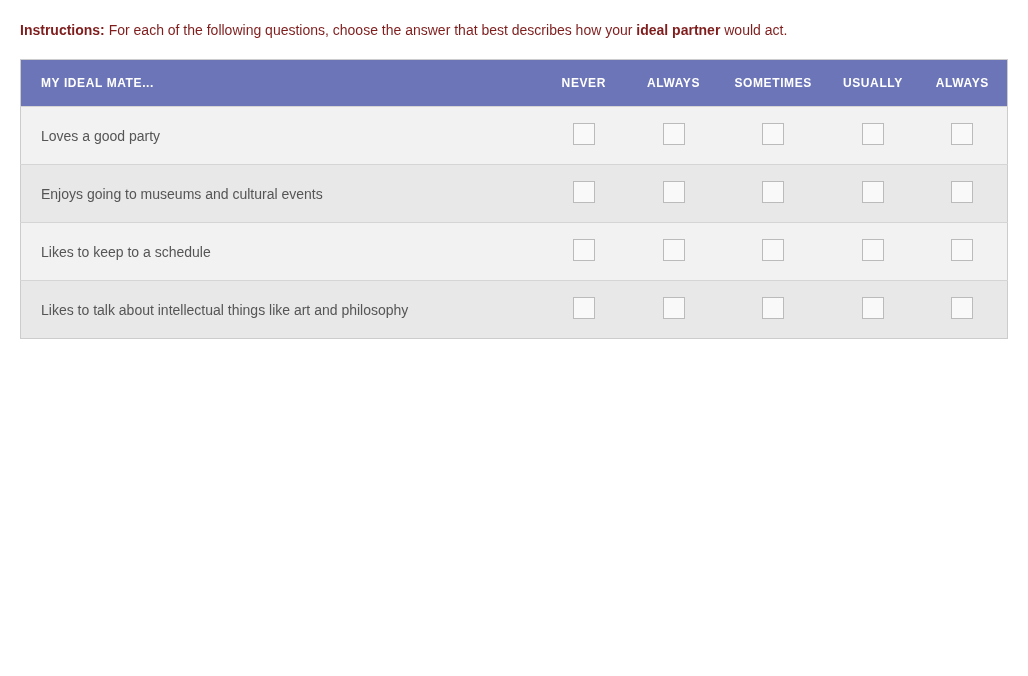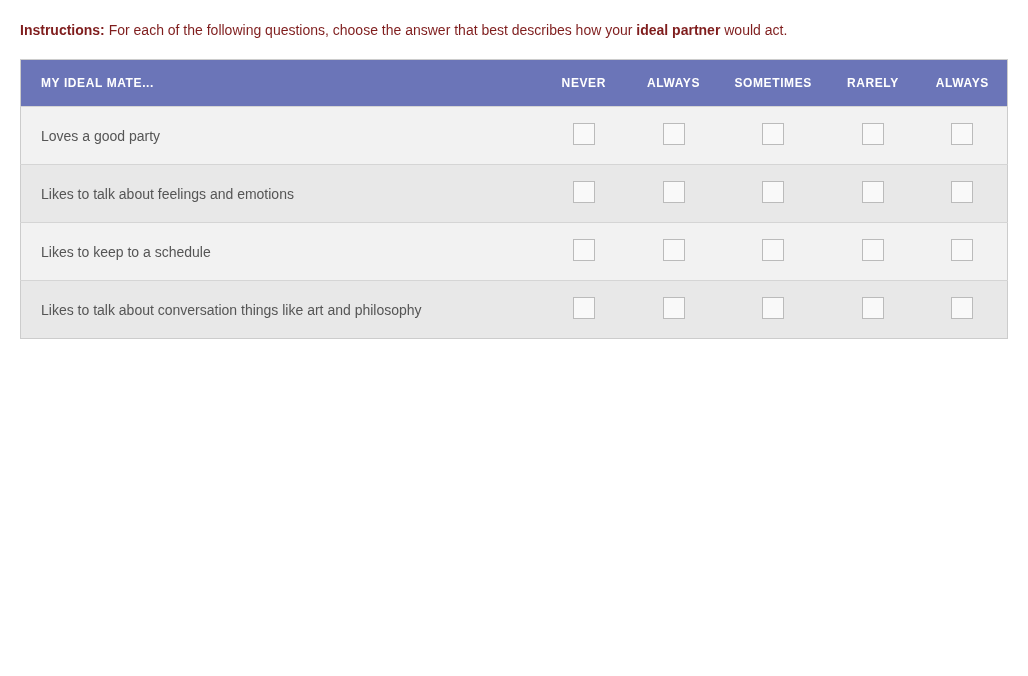--- a/index.html
+++ b/index.html
@@ -98,51 +98,51 @@
   <strong>Instructions:</strong><span> For each of the following questions, choose the answer that best describes how your </span><strong>ideal partner</strong><span> would act.</span>
 </p>
 
 <table class="survey-table">
   <thead>
     <tr>
       <th class="col-mate">MY IDEAL MATE...</th>
       <th class="col-never">NEVER</th>
       <th class="col-rarely">ALWAYS</th>
       <th class="col-sometimes">SOMETIMES</th>
-      <th class="col-usually">RARELY</th>
+      <th class="col-usually">USUALLY</th>
       <th class="col-always">ALWAYS</th>
     </tr>
   </thead>
   <tbody id="survey-tbody">
   <tr>
         <td>Loves a good party</td>
         <td><span class="checkbox-cell"></span></td>
         <td><span class="checkbox-cell"></span></td>
         <td><span class="checkbox-cell"></span></td>
         <td><span class="checkbox-cell"></span></td>
         <td><span class="checkbox-cell"></span></td>
       </tr>
       <tr>
-        <td>Likes to talk about feelings and emotions</td>
+        <td>Enjoys going to museums and cultural events</td>
         <td><span class="checkbox-cell"></span></td>
         <td><span class="checkbox-cell"></span></td>
         <td><span class="checkbox-cell"></span></td>
         <td><span class="checkbox-cell"></span></td>
         <td><span class="checkbox-cell"></span></td>
       </tr>
       <tr>
         <td>Likes to keep to a schedule</td>
         <td><span class="checkbox-cell"></span></td>
         <td><span class="checkbox-cell"></span></td>
         <td><span class="checkbox-cell"></span></td>
         <td><span class="checkbox-cell"></span></td>
         <td><span class="checkbox-cell"></span></td>
       </tr>
       <tr>
-        <td>Likes to talk about conversation things like art and philosophy</td>
+        <td>Likes to talk about intellectual things like art and philosophy</td>
         <td><span class="checkbox-cell"></span></td>
         <td><span class="checkbox-cell"></span></td>
         <td><span class="checkbox-cell"></span></td>
         <td><span class="checkbox-cell"></span></td>
         <td><span class="checkbox-cell"></span></td>
       </tr>
     </tbody>
 </table>
 
 </body></html>

